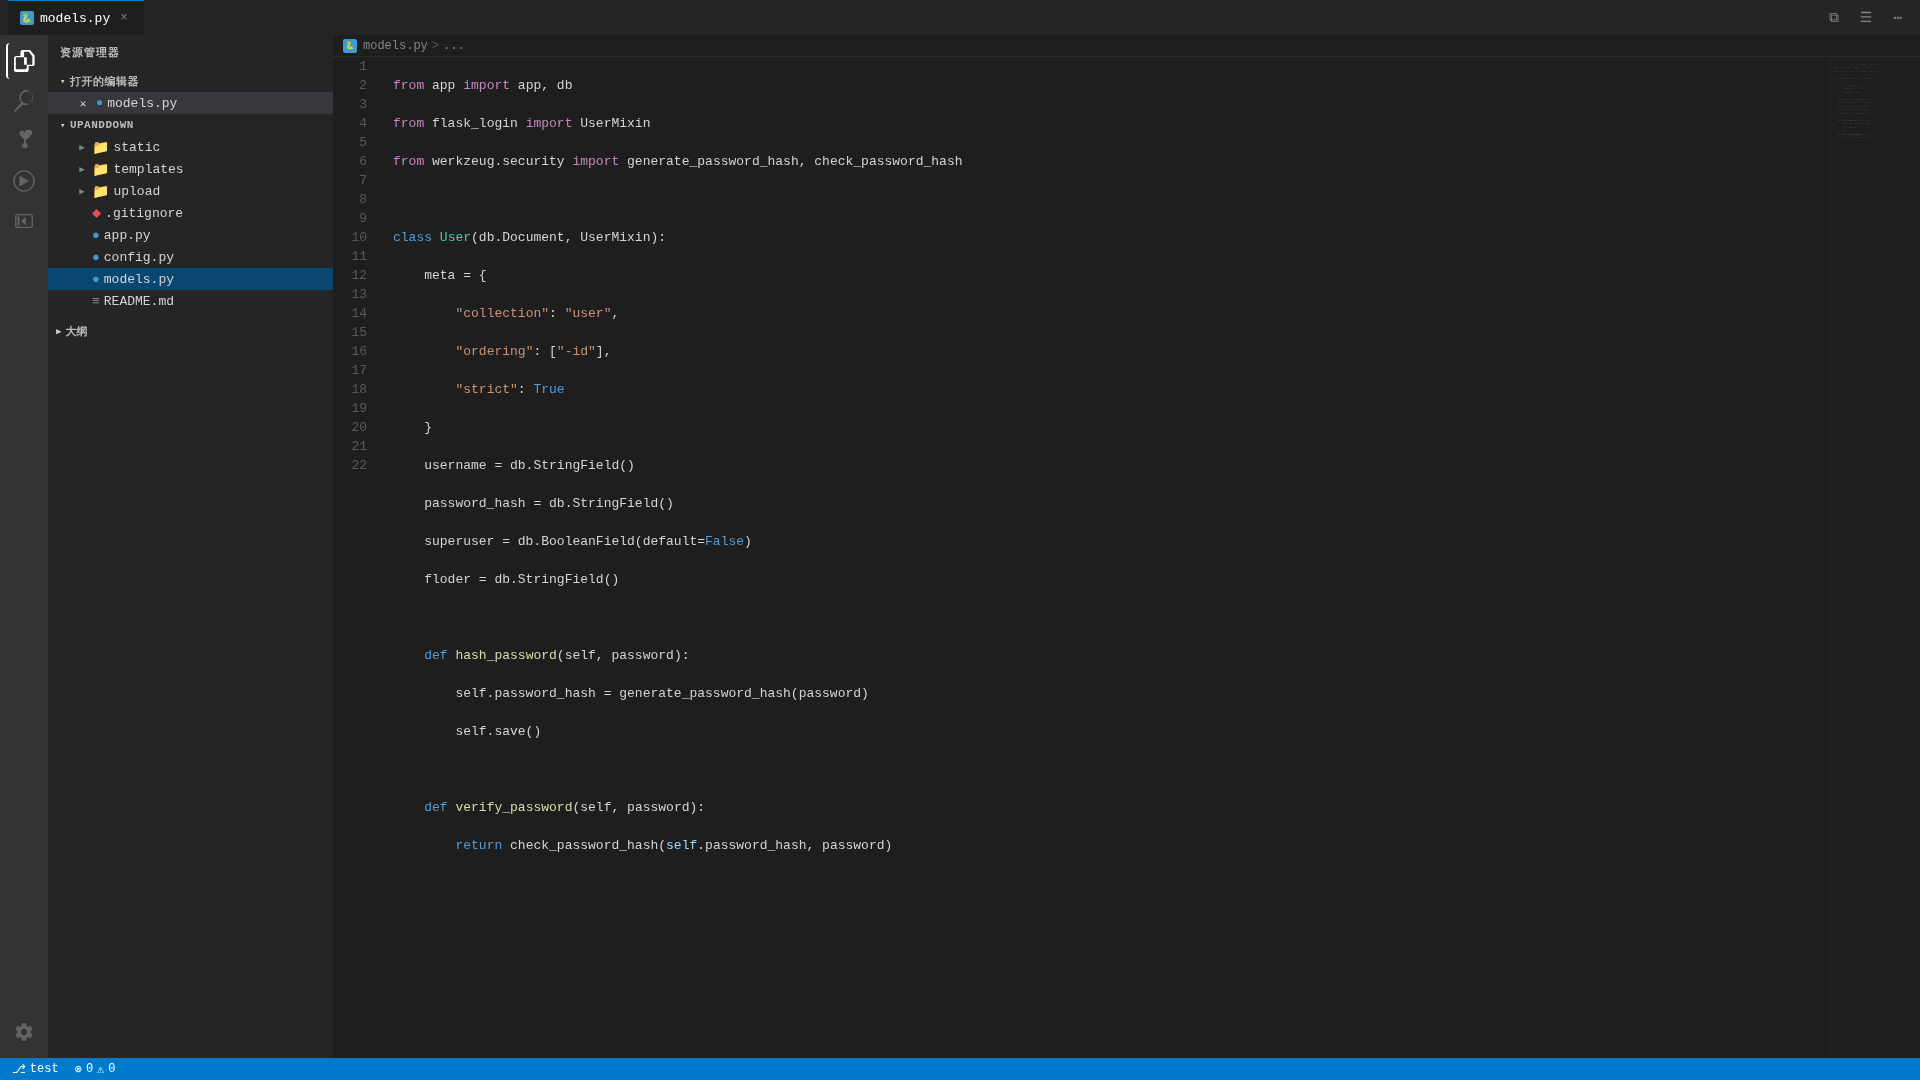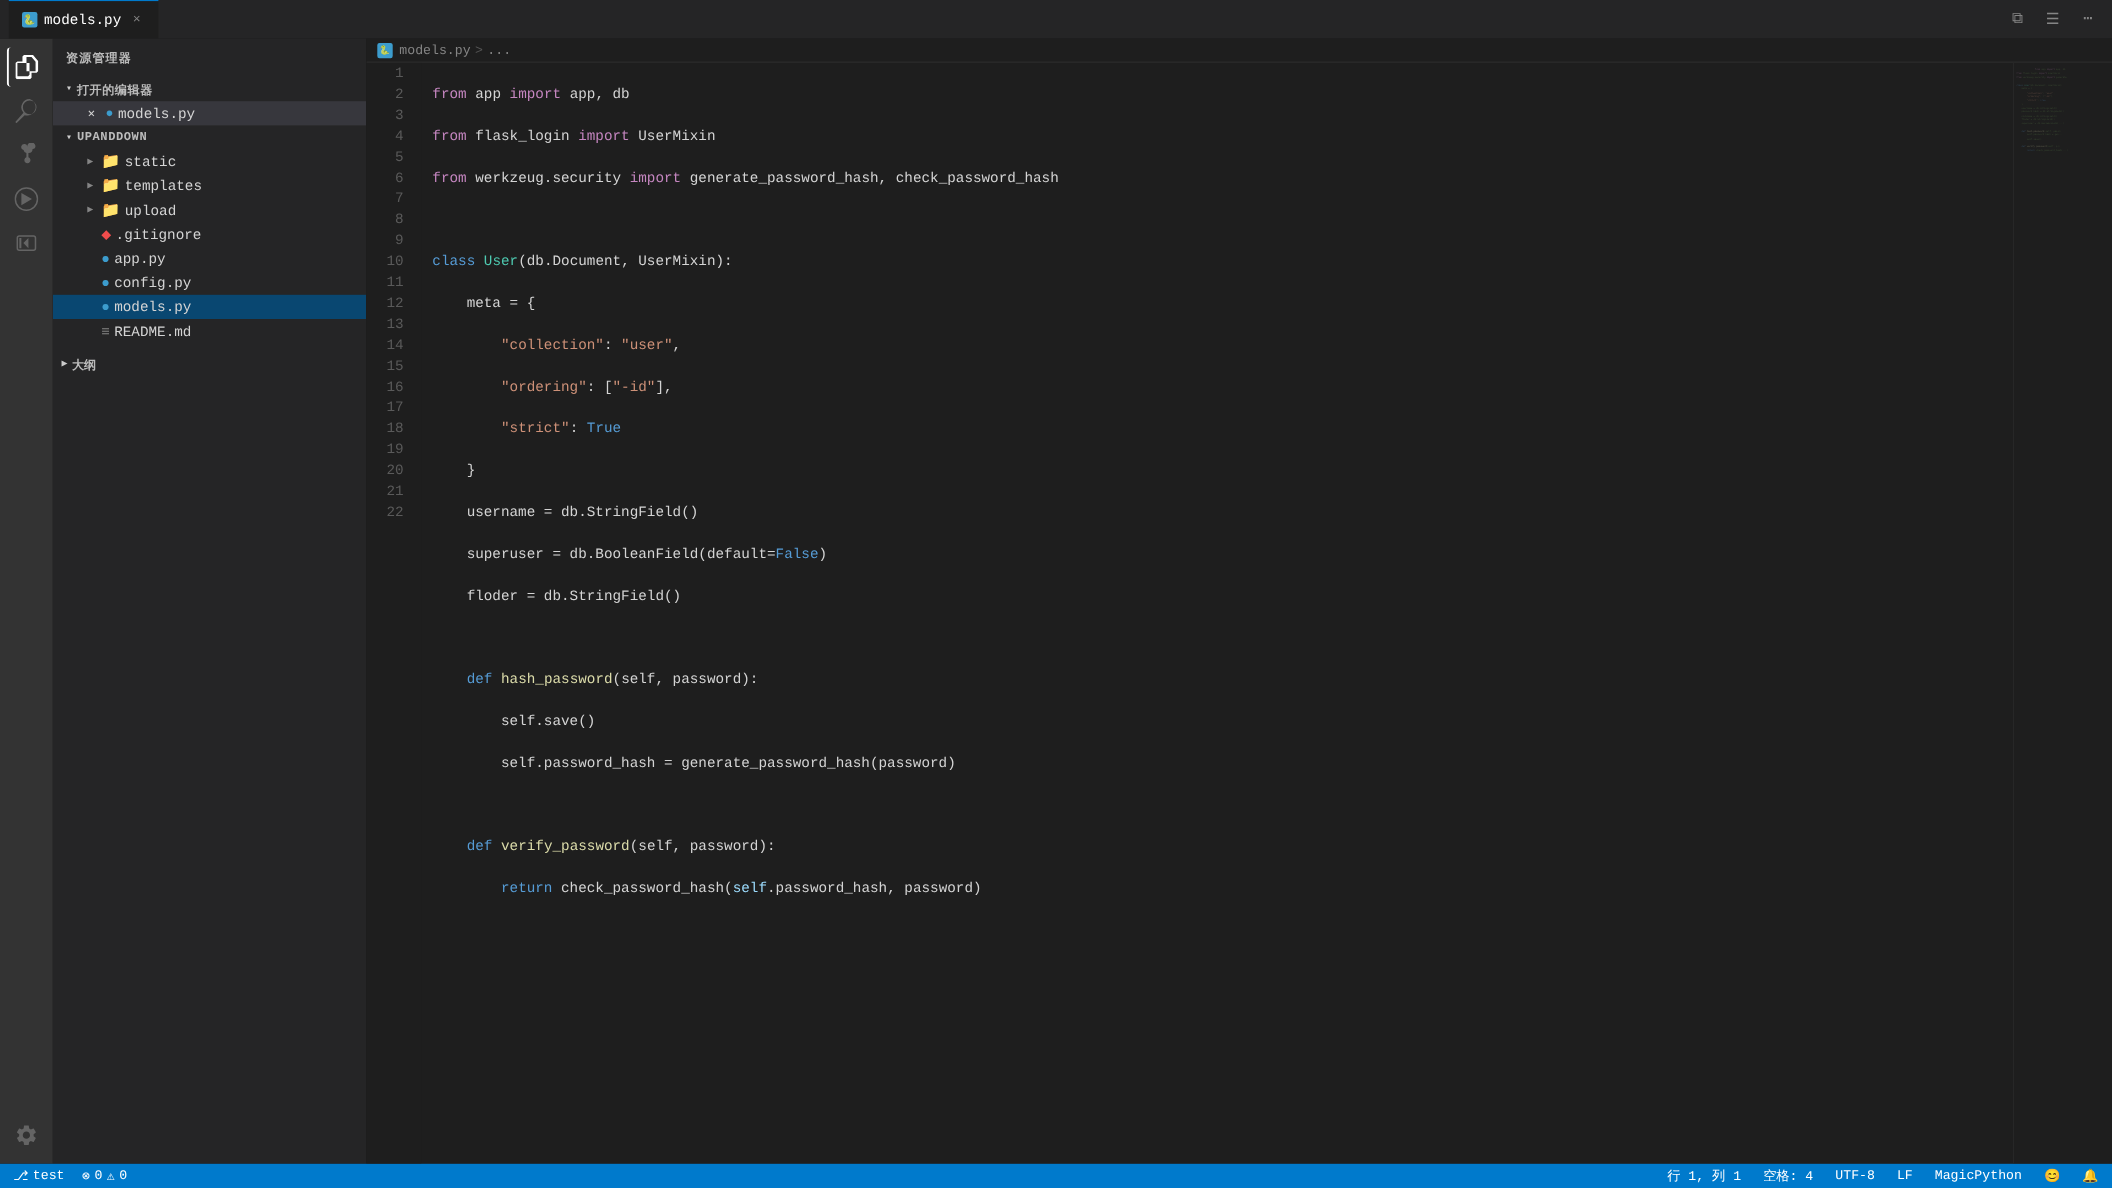--- a/index.html
+++ b/index.html
@@ -522,26 +522,27 @@
 <div class="line"><span class="kw2">from</span><span class="plain"> flask_login </span><span class="kw2">import</span><span class="plain"> UserMixin</span></div>
 <div class="line"><span class="kw2">from</span><span class="plain"> werkzeug.security </span><span class="kw2">import</span><span class="plain"> generate_password_hash, check_password_hash</span></div>
 <div class="line"></div>
 <div class="line"><span class="kw">class</span><span class="plain"> </span><span class="cls">User</span><span class="plain">(db.Document, UserMixin):</span></div>
 <div class="line"><span class="plain">    meta = {</span></div>
 <div class="line"><span class="plain">        </span><span class="str">"collection"</span><span class="plain">: </span><span class="str">"user"</span><span class="plain">,</span></div>
 <div class="line"><span class="plain">        </span><span class="str">"ordering"</span><span class="plain">: [</span><span class="str">"-id"</span><span class="plain">],</span></div>
 <div class="line"><span class="plain">        </span><span class="str">"strict"</span><span class="plain">: </span><span class="bool">True</span></div>
 <div class="line"><span class="plain">    }</span></div>
 <div class="line"><span class="plain">    username = db.StringField()</span></div>
+<div class="line"><span class="plain">    password_hash = db.StringField()</span></div>
 <div class="line"><span class="plain">    superuser = db.BooleanField(default=</span><span class="bool">False</span><span class="plain">)</span></div>
 <div class="line"><span class="plain">    floder = db.StringField()</span></div>
 <div class="line"></div>
 <div class="line"><span class="plain">    </span><span class="kw">def</span><span class="plain"> </span><span class="fn">hash_password</span><span class="plain">(self, password):</span></div>
+<div class="line"><span class="plain">        self.password_hash = generate_password_hash(password)</span></div>
 <div class="line"><span class="plain">        self.save()</span></div>
-<div class="line"><span class="plain">        self.password_hash = generate_password_hash(password)</span></div>
 <div class="line"></div>
 <div class="line"><span class="plain">    </span><span class="kw">def</span><span class="plain"> </span><span class="fn">verify_password</span><span class="plain">(self, password):</span></div>
 <div class="line"><span class="plain">        </span><span class="kw">return</span><span class="plain"> check_password_hash(</span><span class="var">self</span><span class="plain">.password_hash, password)</span></div>
         </div>
 
         <div class="minimap">
           <div style="padding:2px; opacity:0.5;">
             <div style="font-size:2px; line-height:3.5px; font-family:monospace; color:#6a9955; white-space:pre; overflow:hidden;">
               <span style="color:#c586c0;">from</span> app <span style="color:#c586c0;">import</span> app, db
 <span style="color:#c586c0;">from</span> flask_login <span style="color:#c586c0;">import</span> UserMixin
@@ -578,37 +579,14 @@
         <span style="font-size:12px;">⎇</span>
         <span>test</span>
       </div>
       <div class="status-item">
         <span style="font-size:12px;">⊗</span>
         <span>0</span>
         <span style="font-size:12px;">⚠</span>
         <span>0</span>
       </div>
     </div>
-    <div class="status-right">
-      <div class="status-item">
-        <span>行 1, 列 1</span>
-      </div>
-      <div class="status-item">
-        <span>空格: 4</span>
-      </div>
-      <div class="status-item">
-        <span>UTF-8</span>
-      </div>
-      <div class="status-item">
-        <span>LF</span>
-      </div>
-      <div class="status-item">
-        <span>MagicPython</span>
-      </div>
-      <div class="status-item">
-        <span>😊</span>
-      </div>
-      <div class="status-item">
-        <span>🔔</span>
-      </div>
-    </div>
   </div>
 </div>
 
 </body></html>

